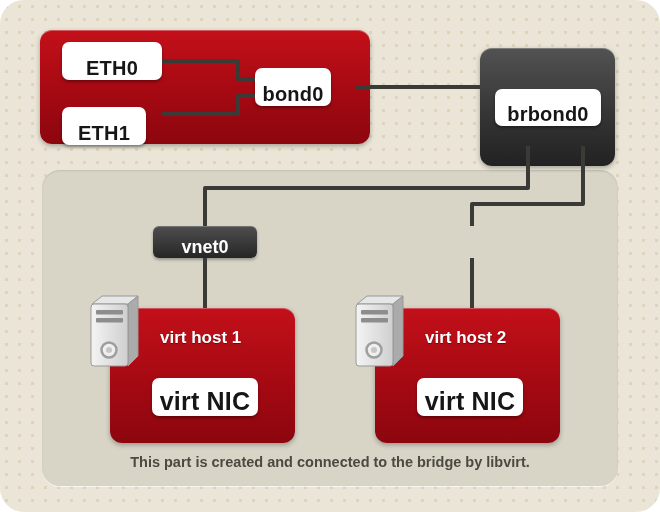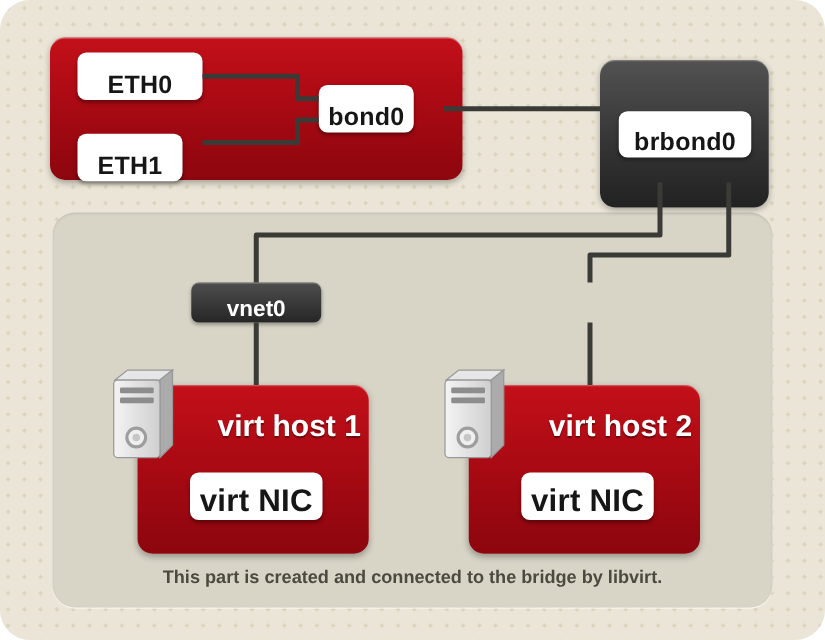--- a/index.html
+++ b/index.html
@@ -53,22 +53,22 @@
   .vnet1{left:420px;top:226px;}
   
   .virt-host{
     position:absolute;width:185px;height:135px;z-index:2;border-radius:12px;
     background:linear-gradient(180deg,#c3101a 0%,#a50912 55%,#8c060e 100%);
     box-shadow:inset 0 1px 0 rgba(255,255,255,.28), 0 2px 5px rgba(0,0,0,.30);
   }
   .host1{left:110px;top:308px;}
   .host2{left:375px;top:308px;text-decoration:underline;}
   .host-label{
-    position:absolute;left:64px;top:20px;color:#ffffff;font-weight:bold;
-    font-size:24px;text-shadow:0 1px 1px rgba(0,0,0,.4);white-space:nowrap;
+    position:absolute;left:50px;top:20px;color:#ffffff;font-weight:bold;
+    font-size:17px;text-shadow:0 1px 1px rgba(0,0,0,.4);white-space:nowrap;
   }
   .nic-box{left:42px;top:70px;width:106px;height:38px;font-size:25px;}
   .server-icon{position:absolute;left:-24px;top:-14px;width:58px;height:80px;z-index:3;}
   
   .wires{position:absolute;left:0;top:0;width:660px;height:512px;z-index:4;pointer-events:none;}
   .wires path{fill:none;stroke:#3a3a36;stroke-width:4;stroke-linejoin:round;}
   
   .caption{
     position:absolute;left:42px;top:454px;width:576px;z-index:2;
     text-align:center;font-weight:bold;font-size:14.5px;color:#4c4a40;

